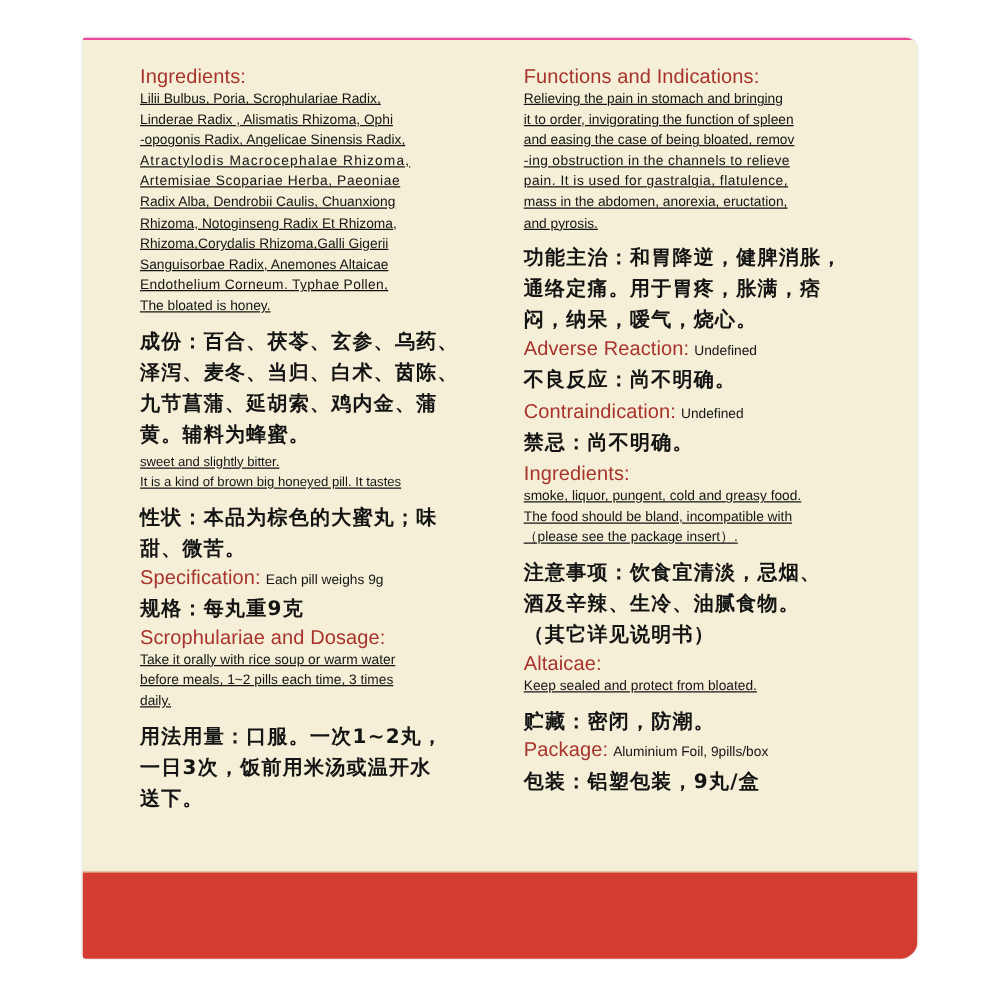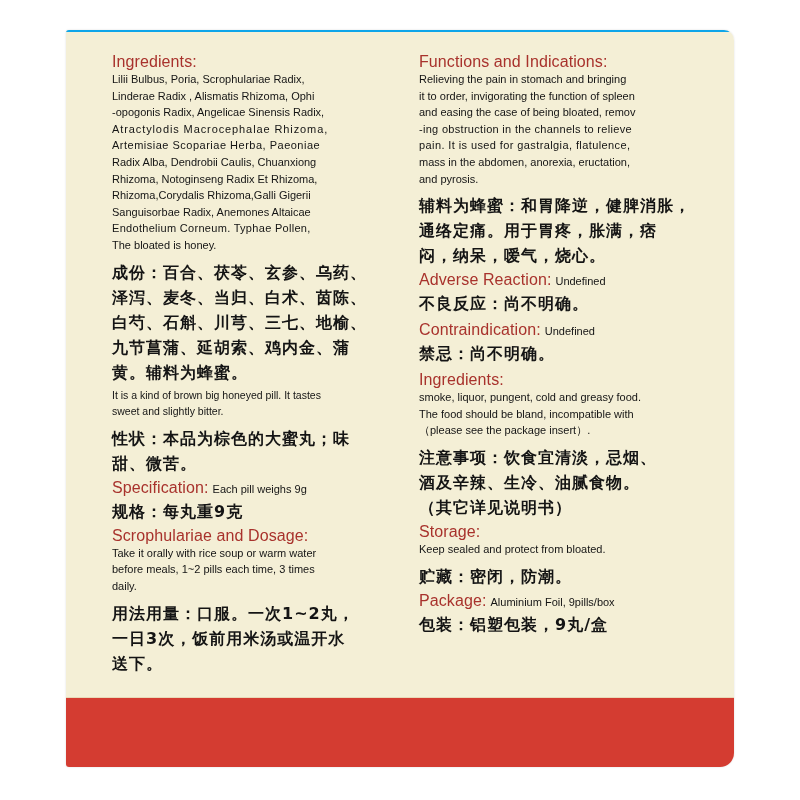--- a/index.html
+++ b/index.html
@@ -24,21 +24,21 @@
       overflow: hidden;
       box-shadow: 0 0 2px rgba(0,0,0,0.15);
     }
     .panel {
       position: absolute;
       left: 0;
       top: 0;
       width: 668px;
       height: 667px;
       background: #f4efd6;
-      border-top: 2px solid #0ea5e9;
+      border-top: 2px solid #ec4899;
     }
     .band {
       position: absolute;
       left: 0;
       top: 667px;
       width: 668px;
       height: 70px;
       background: #d43c31;
       border-top: 1px solid #e8d9b8;
     }
@@ -60,20 +60,21 @@
     .h .inline {
       color: #141414;
       font-size: 11px;
       margin-left: 4px;
       letter-spacing: 0;
     }
     .en {
       font-size: 11px;
       line-height: 16.6px;
       margin-bottom: 6px;
+      text-decoration: underline;
     }
     .en p { margin: 0; white-space: nowrap; }
     .cn {
       font-family: "DejaVu Sans", sans-serif;
       font-size: 16px;
       line-height: 25px;
       font-weight: bold;
       letter-spacing: 1px;
       margin-bottom: 2px;
     }
@@ -98,30 +99,29 @@
           <p>Radix Alba, Dendrobii Caulis, Chuanxiong</p>
           <p>Rhizoma, Notoginseng Radix Et Rhizoma,</p>
           <p>Rhizoma,Corydalis Rhizoma,Galli Gigerii</p>
           <p>Sanguisorbae Radix, Anemones  Altaicae</p>
           <p style="letter-spacing:0.3px">Endothelium Corneum. Typhae Pollen,</p>
           <p>The bloated is honey.</p>
         </div>
         <div class="cn">
           <p>成份：百合、茯苓、玄参、乌药、</p>
           <p>泽泻、麦冬、当归、白术、茵陈、</p>
-          <p>白芍、石斛、川芎、三七、地榆、</p>
           <p>九节菖蒲、延胡索、鸡内金、蒲</p>
           <p>黄。辅料为蜂蜜。</p>
         </div>
       </section>
 
       <section>
         <div class="en" style="font-size:10.5px">
+          <p>sweet and slightly bitter.</p>
           <p>It is a kind of brown big honeyed pill. It tastes</p>
-          <p>sweet and slightly bitter.</p>
         </div>
         <div class="cn">
           <p>性状：本品为棕色的大蜜丸；味</p>
           <p>甜、微苦。</p>
         </div>
       </section>
 
       <section>
         <div class="h">
           <span>Specification:</span><span class="inline">Each pill weighs 9g</span>
@@ -153,21 +153,21 @@
         <div class="en">
           <p>Relieving the pain in stomach and bringing</p>
           <p>it to order, invigorating the function of spleen</p>
           <p>and easing the case of being bloated, remov</p>
           <p style="letter-spacing:0.3px">-ing obstruction in the channels to relieve</p>
           <p style="letter-spacing:0.4px">pain. It is used for gastralgia,  flatulence,</p>
           <p>mass in the abdomen, anorexia, eructation,</p>
           <p>and pyrosis.</p>
         </div>
         <div class="cn">
-          <p>辅料为蜂蜜：和胃降逆，健脾消胀，</p>
+          <p>功能主治：和胃降逆，健脾消胀，</p>
           <p>通络定痛。用于胃疼，胀满，痞</p>
           <p>闷，纳呆，嗳气，烧心。</p>
         </div>
       </section>
 
       <section>
         <div class="h">
           <span>Adverse Reaction:</span><span class="inline">Undefined</span>
         </div>
         <div class="cn" style="margin-bottom:4px">
@@ -192,21 +192,21 @@
           <p>（please see the package insert）.</p>
         </div>
         <div class="cn">
           <p>注意事项：饮食宜清淡，忌烟、</p>
           <p>酒及辛辣、生冷、油腻食物。</p>
           <p>（其它详见说明书）</p>
         </div>
       </section>
 
       <section>
-        <div class="h">Storage:</div>
+        <div class="h">Altaicae:</div>
         <div class="en">
           <p>Keep sealed and protect from bloated.</p>
         </div>
         <div class="cn">
           <p>贮藏：密闭，防潮。</p>
         </div>
       </section>
 
       <section>
         <div class="h">

